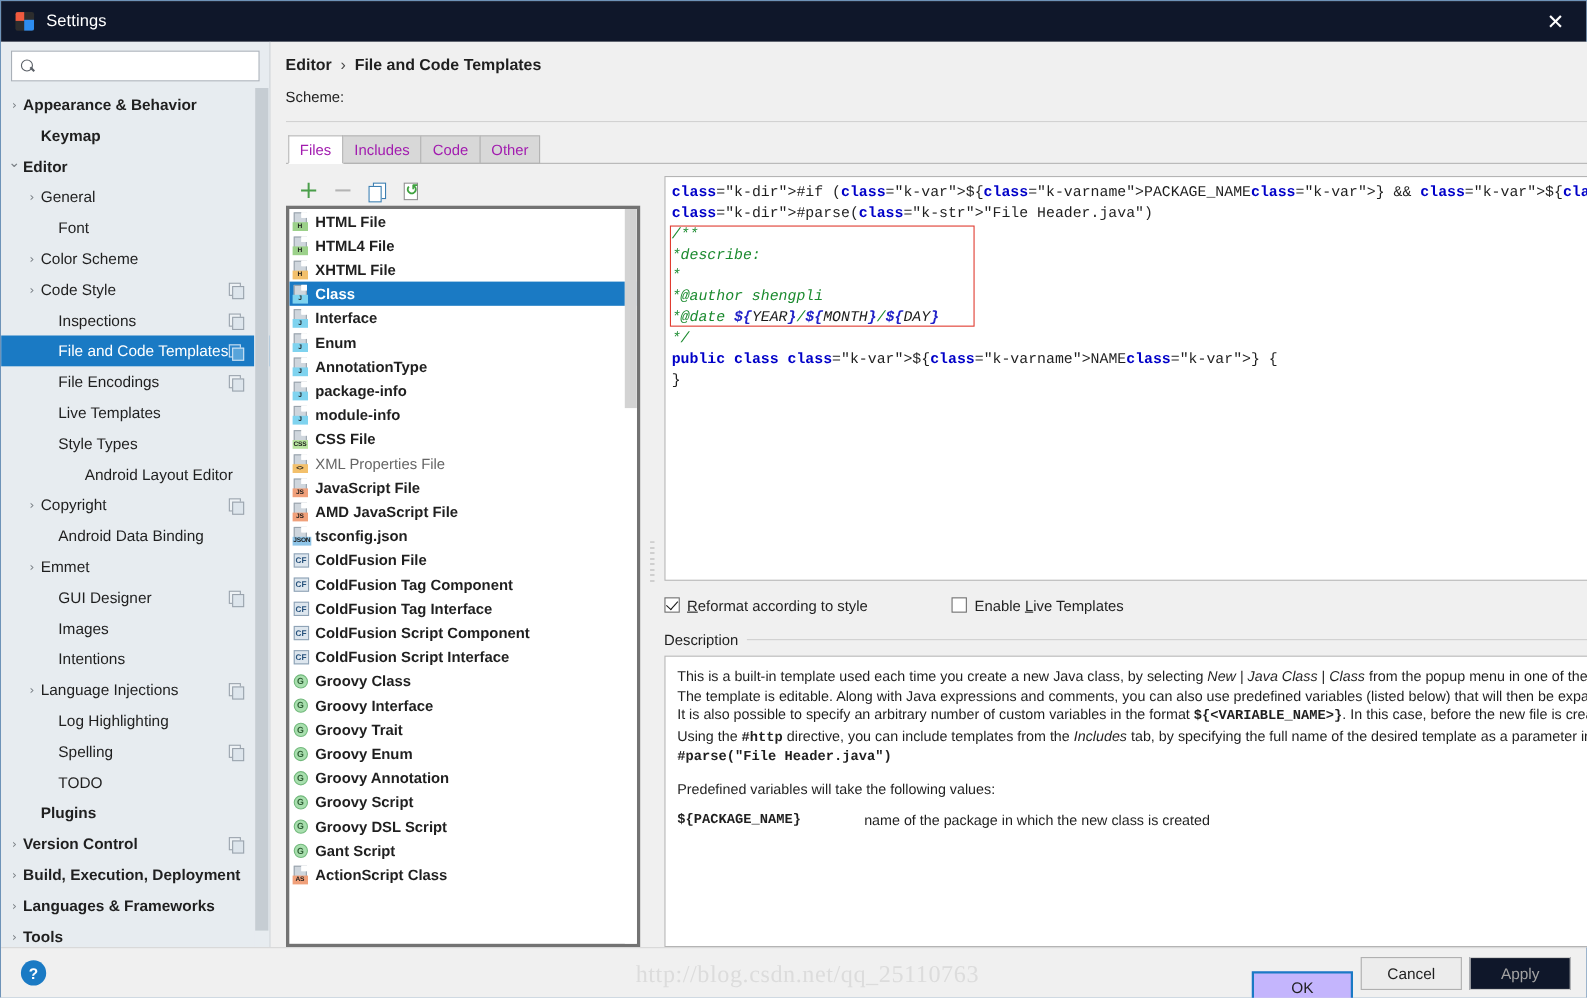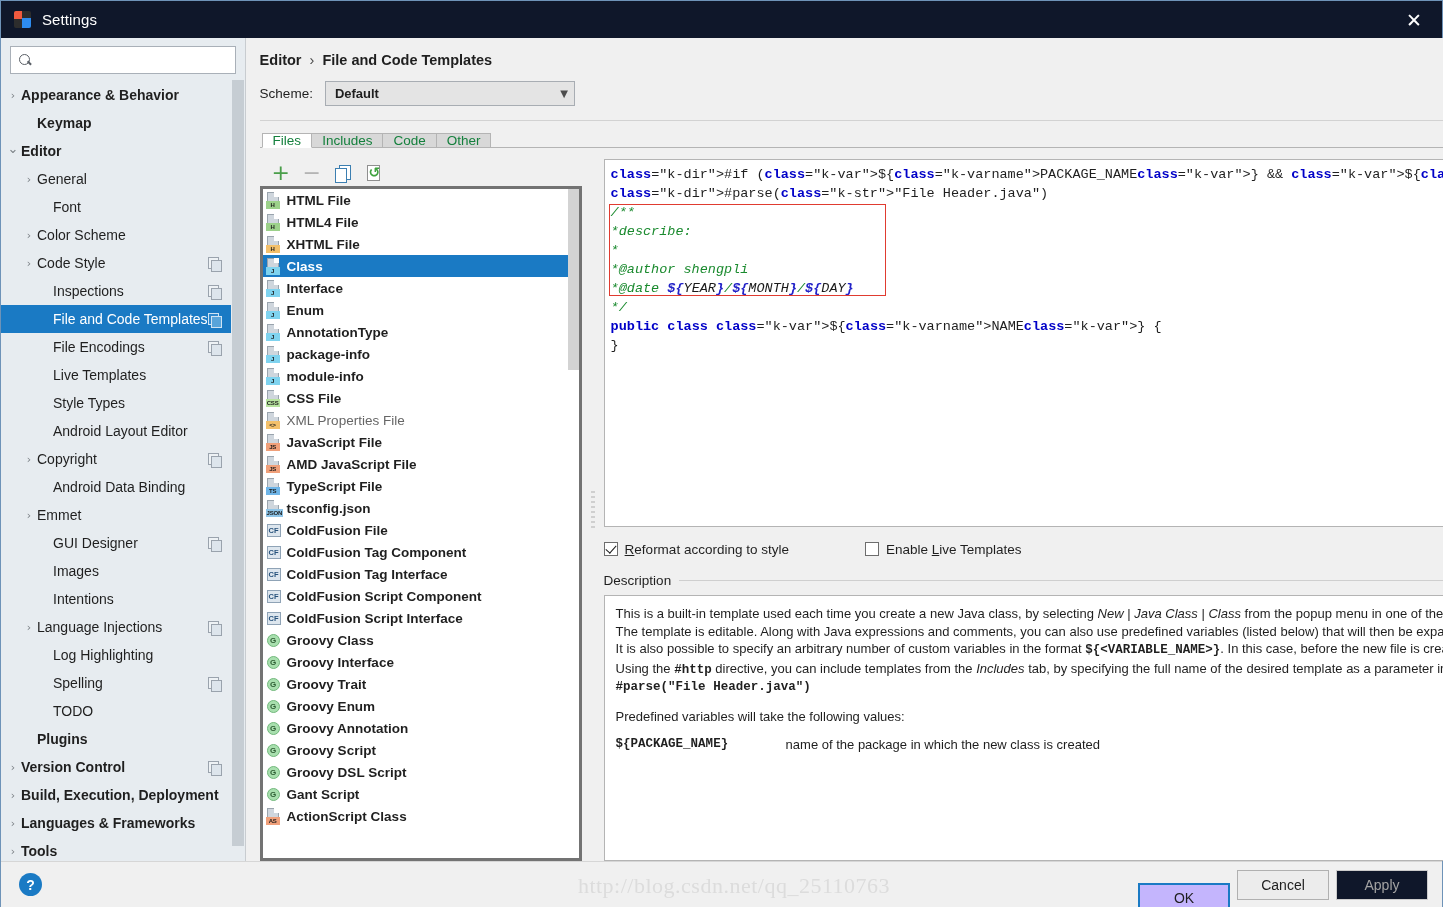--- a/index.html
+++ b/index.html
@@ -74,22 +74,22 @@
   .scheme-row { display:flex; align-items:center; margin-top:13px; }
   .scheme-lbl { font-size:13.5px; margin-right:12px; }
   .scheme-sel { width:250px; height:25px; background:#e4e4e4; border:1px solid #a8adb3;
      display:flex; align-items:center; padding:0 6px 0 9px; font-weight:bold; font-size:13px;}
   .scheme-sel .cv { margin-left:auto; color:#4d4d4d; font-size:10px;
                     font-family:"DejaVu Sans",sans-serif; }
   .hr { height:1px; background:#d2d2d2; margin-top:14px; }
 
   
   .tabs { display:flex; margin-top:12px; padding-left:2px; align-items:flex-end; }
-  .tab { height:15px; padding:0 10px; display:flex; align-items:center; font-size:13.5px;
-         border:1px solid #b4b4b4; background:#d8d8d8; margin-right:-1px; color:#15803d;
+  .tab { height:26px; padding:0 10px; display:flex; align-items:center; font-size:13.5px;
+         border:1px solid #b4b4b4; background:#d8d8d8; margin-right:-1px; color:#a21caf;
          cursor:default; }
   .tab.active { background:#ffffff; border-bottom-color:#ffffff; position:relative; z-index:2;}
   .tab-underline { height:1px; background:#b4b4b4; margin-top:-1px; }
 
   .panes { flex:1; display:flex; margin-top:0; padding-top:11px; min-height:0; }
 
   
   .list-col { width:322px; display:flex; flex-direction:column; }
   .list-toolbar { height:27px; display:flex; align-items:center; gap:5px;
                   padding-left:8px; background:#f0f0f0; }
@@ -258,21 +258,21 @@
             <span class="copy-badge" style="margin-right: 16px;"></span>
           </div>
           <div class="tnode" style="padding-left: 36px;">
             <span class="arrow"></span>
             <span class="lbl">Live Templates</span>
           </div>
           <div class="tnode" style="padding-left: 36px;">
             <span class="arrow"></span>
             <span class="lbl">Style Types</span>
           </div>
-          <div class="tnode" style="padding-left: 36px;">
+          <div class="tnode" style="padding-left: 20px; margin-left: 40px;">
             <span class="arrow"></span>
             <span class="lbl">Android Layout Editor</span>
           </div>
           <div class="tnode" style="padding-left: 20px;">
             <span class="arrow">›</span>
             <span class="lbl">Copyright</span>
             <span class="copy-badge" style="margin-right: 16px;"></span>
           </div>
           <div class="tnode" style="padding-left: 36px;">
             <span class="arrow"></span>
@@ -343,24 +343,20 @@
     <div class="right">
 
       <div class="crumb">
         <span>Editor</span>
         <span class="sep">›</span>
         <span>File and Code Templates</span>
       </div>
 
       <div class="scheme-row">
         <span class="scheme-lbl">Scheme:</span>
-        <div class="scheme-sel">
-          <span>Default</span>
-          <span class="cv">▼</span>
-        </div>
       </div>
 
       <div class="hr"></div>
 
       <div class="tabs" id="tabs">
           <div class="tab active">Files</div>
           <div class="tab">Includes</div>
           <div class="tab">Code</div>
           <div class="tab">Other</div>
         </div>
@@ -472,27 +468,20 @@
                 <div class="litem">
                   <span class="fi">
                     <span class="sheet"></span>
                     <span class="tagbox" style="background:#f0a07a">JS</span>
                   </span>
                   <span>AMD JavaScript File</span>
                 </div>
                 <div class="litem">
                   <span class="fi">
                     <span class="sheet"></span>
-                    <span class="tagbox" style="background:#6fb5e8">TS</span>
-                  </span>
-                  <span>TypeScript File</span>
-                </div>
-                <div class="litem">
-                  <span class="fi">
-                    <span class="sheet"></span>
                     <span class="tagbox" style="background:#8fc5e8">JSON</span>
                   </span>
                   <span>tsconfig.json</span>
                 </div>
                 <div class="litem">
                   <span class="fi box">
                     <span class="bx">CF</span>
                   </span>
                   <span>ColdFusion File</span>
                 </div>

